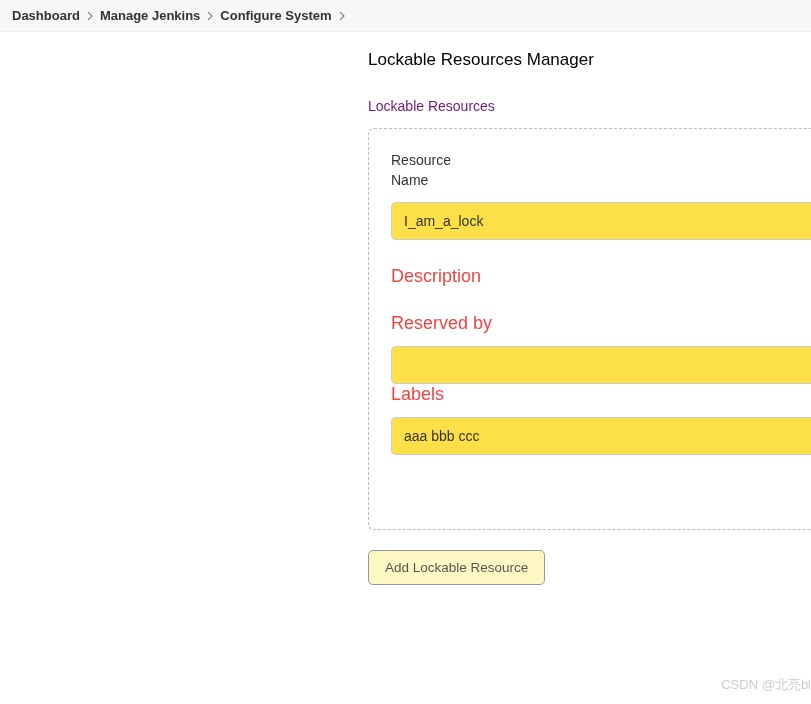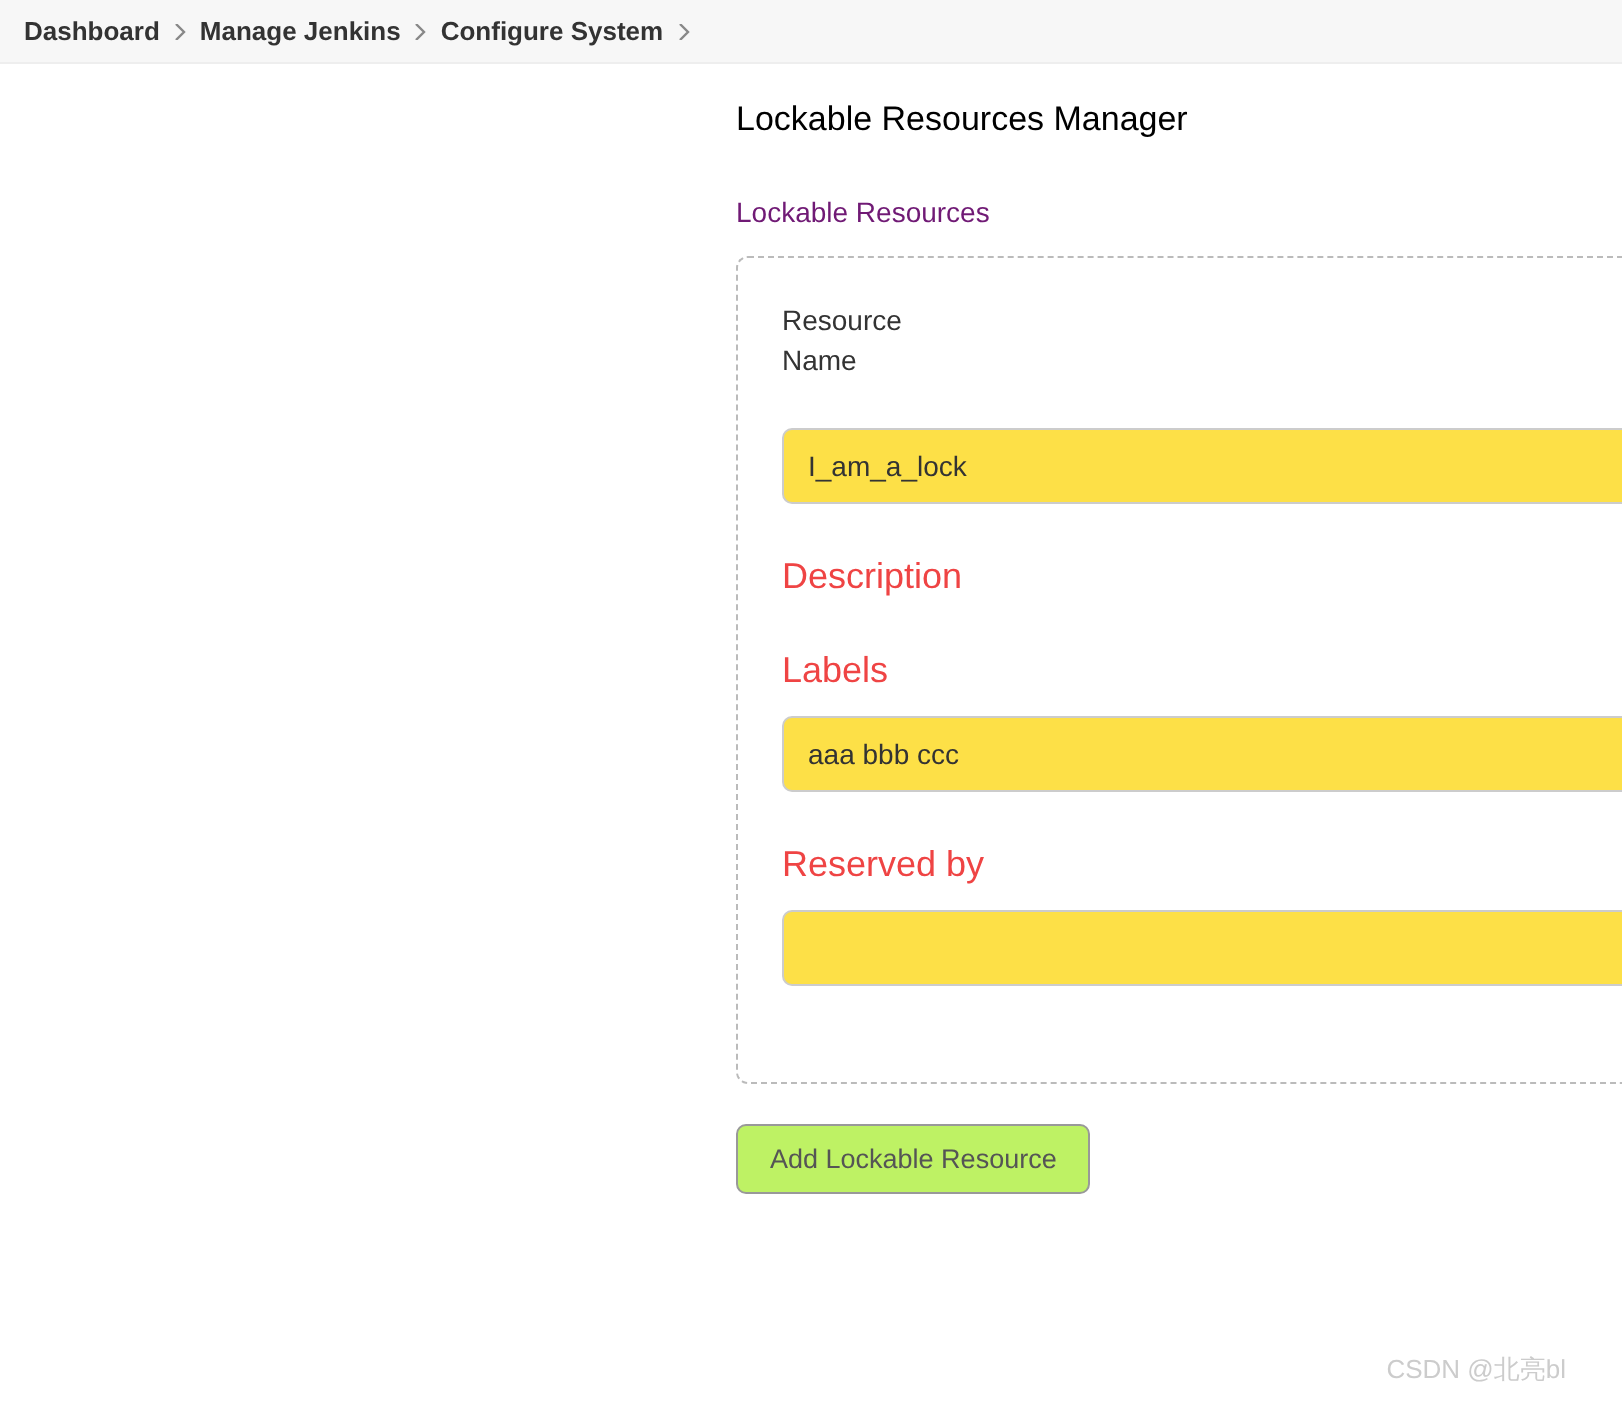--- a/index.html
+++ b/index.html
@@ -58,21 +58,21 @@
       border-radius: 6px 0 0 6px;
       padding: 22px 0 48px 22px;
       margin-bottom: 20px;
     }
     .field-group {
       margin-bottom: 26px;
     }
     .field-label {
       font-size: 14px;
       color: #333;
-      margin-bottom: 24px;
+      margin-bottom: 12px;
       line-height: 1.4;
       max-width: 80px;
     }
     .field-label-wide {
       font-size: 18px;
       color: #ef4444;
       margin-bottom: 12px;
     }
     .text-input {
       width: 100%;
@@ -80,30 +80,30 @@
       font-size: 14px;
       border: 1px solid #ccc;
       border-right: none;
       border-radius: 5px 0 0 5px;
       outline: none;
       color: #333;
       background: #fde047;
     }
     .add-button {
       border: 1px solid #999;
-      background: #bef264;
+      background: #fef9c3;
       color: #555;
       padding: 9px 16px;
       font-size: 13.5px;
       border-radius: 5px;
       cursor: pointer;
     }
     .watermark {
       position: absolute;
-      right: 28px;
+      right: 0;
       bottom: 10px;
       color: #ccc;
       font-size: 13px;
       pointer-events: none;
     }
   </style>
 </head>
 <body>
 
 <div class="breadcrumb-bar">
@@ -135,27 +135,27 @@
   <div class="dashed-box">
     <div class="field-group">
       <div class="field-label">Resource Name</div>
       <input type="text" class="text-input" value="I_am_a_lock" style="">
     </div>
 
     <div class="field-group">
       <div class="field-label-wide">Description</div>
     </div>
 
+    <div class="field-group" style="margin-bottom:0;">
+      <div class="field-label-wide">Reserved by</div>
+      <input type="text" class="text-input" value="" style="">
+    </div>
+
     <div class="field-group">
       <div class="field-label-wide">Labels</div>
       <input type="text" class="text-input" value="aaa bbb ccc" style="">
-    </div>
-
-    <div class="field-group" style="margin-bottom:0;">
-      <div class="field-label-wide">Reserved by</div>
-      <input type="text" class="text-input" value="" style="">
     </div>
   </div>
 
   <button class="add-button">Add Lockable Resource</button>
 </div>
 
 <div class="watermark">CSDN @北亮bl</div>
 
 </body></html>

